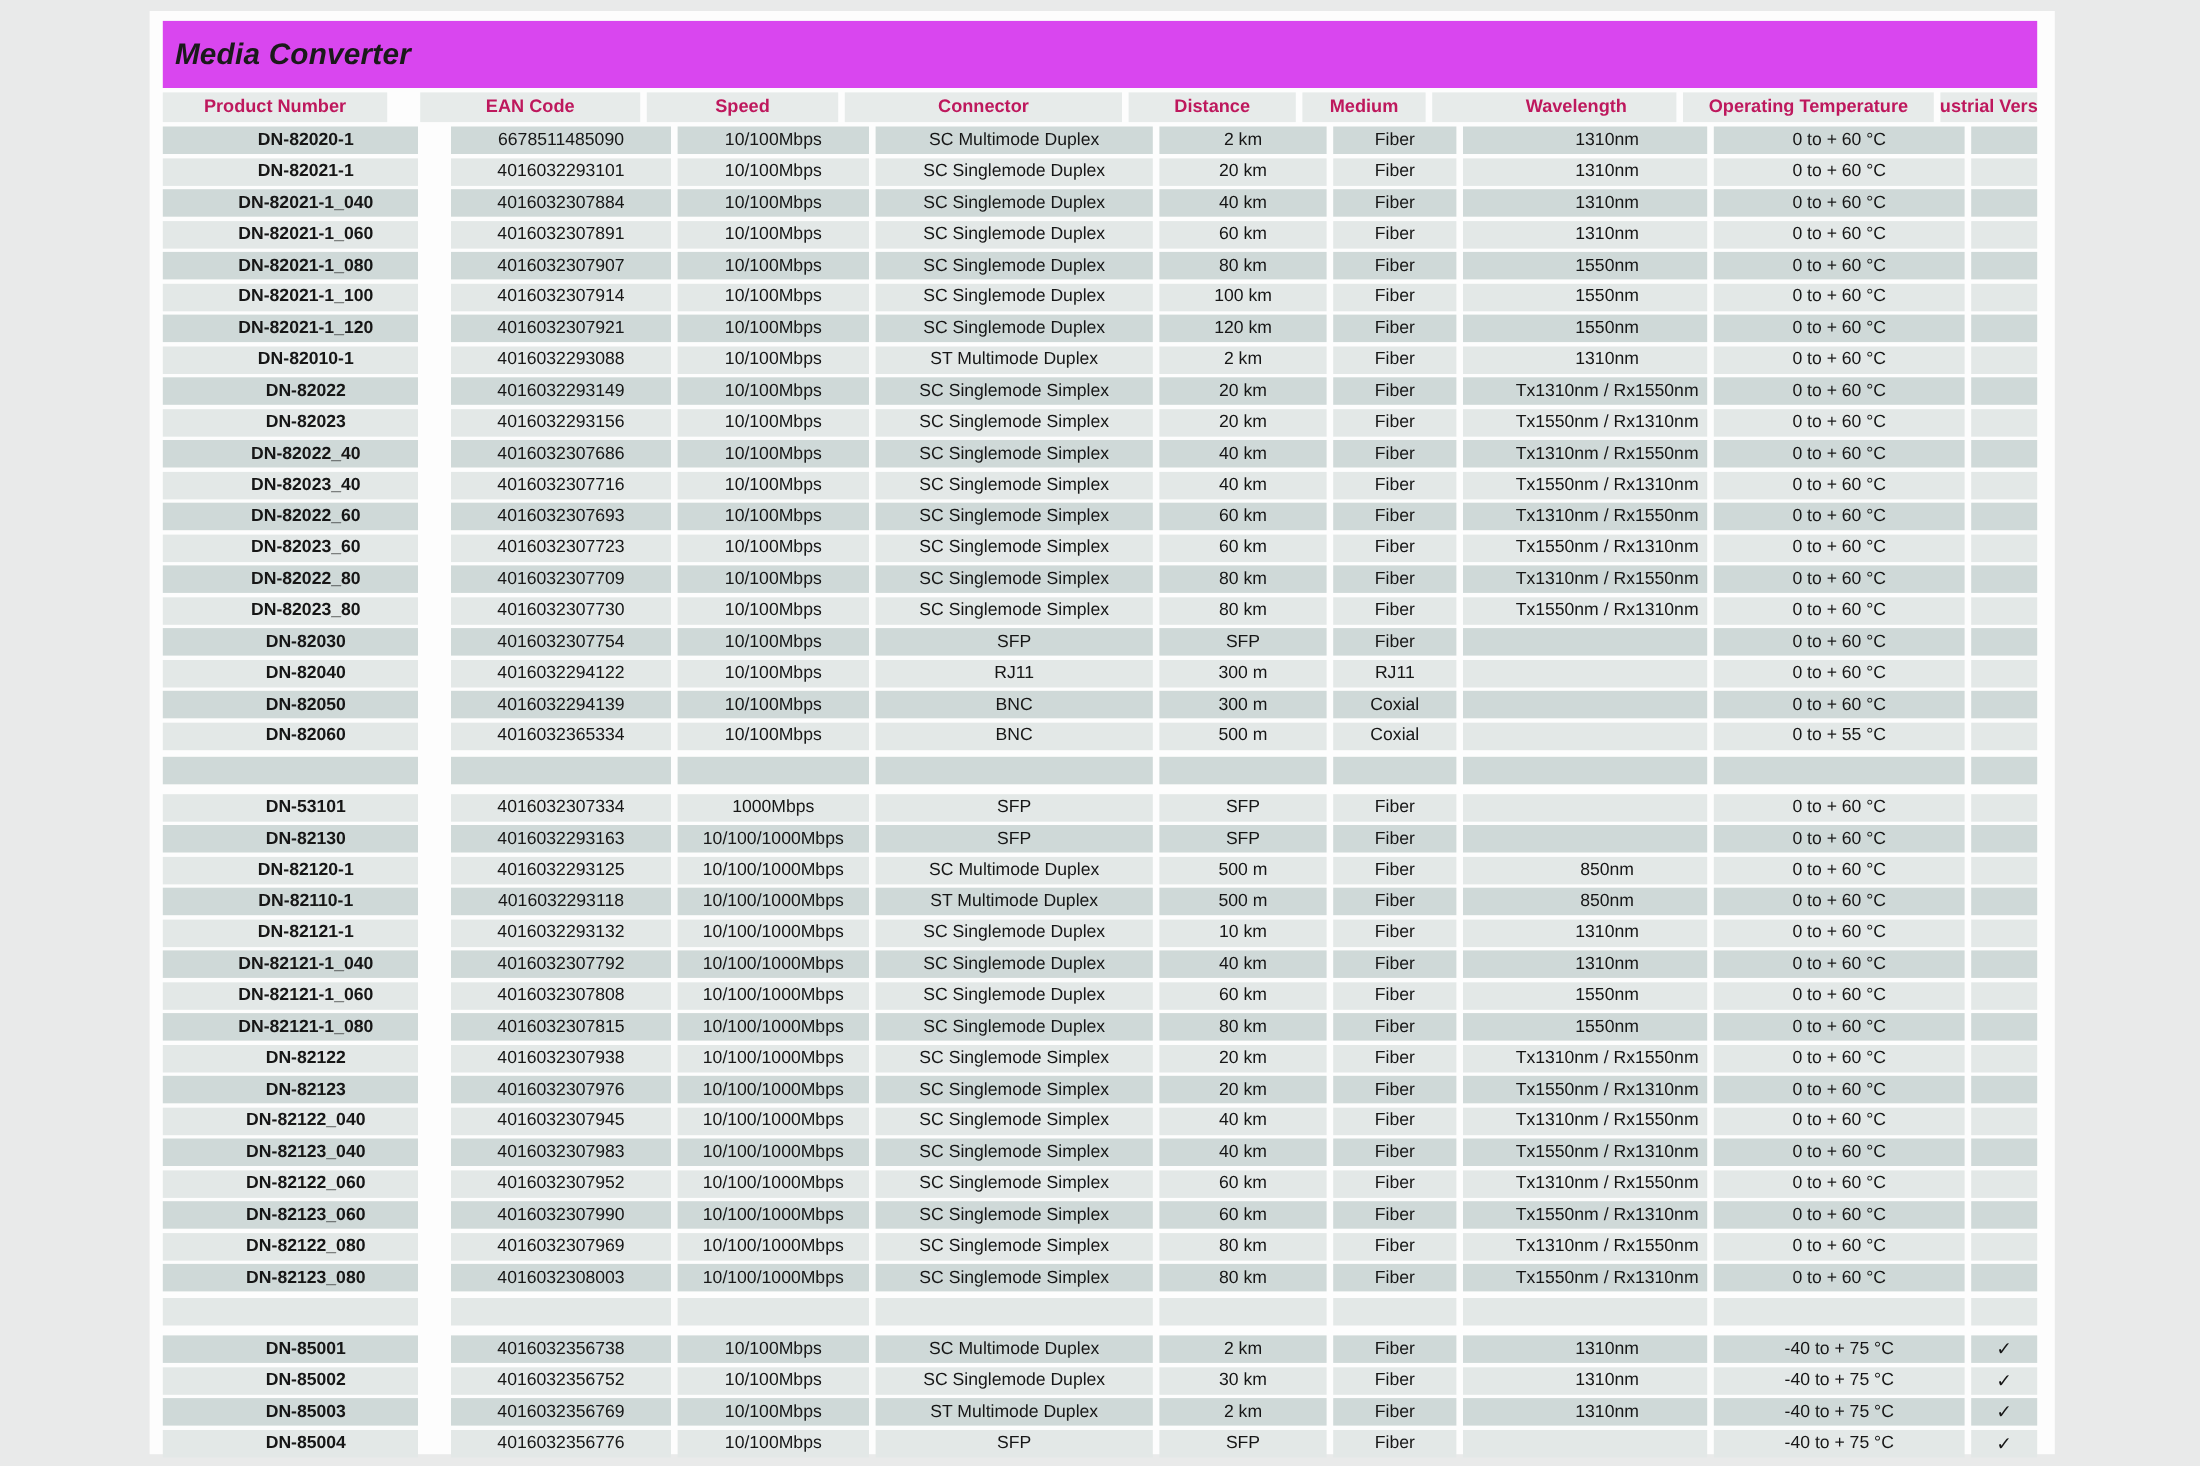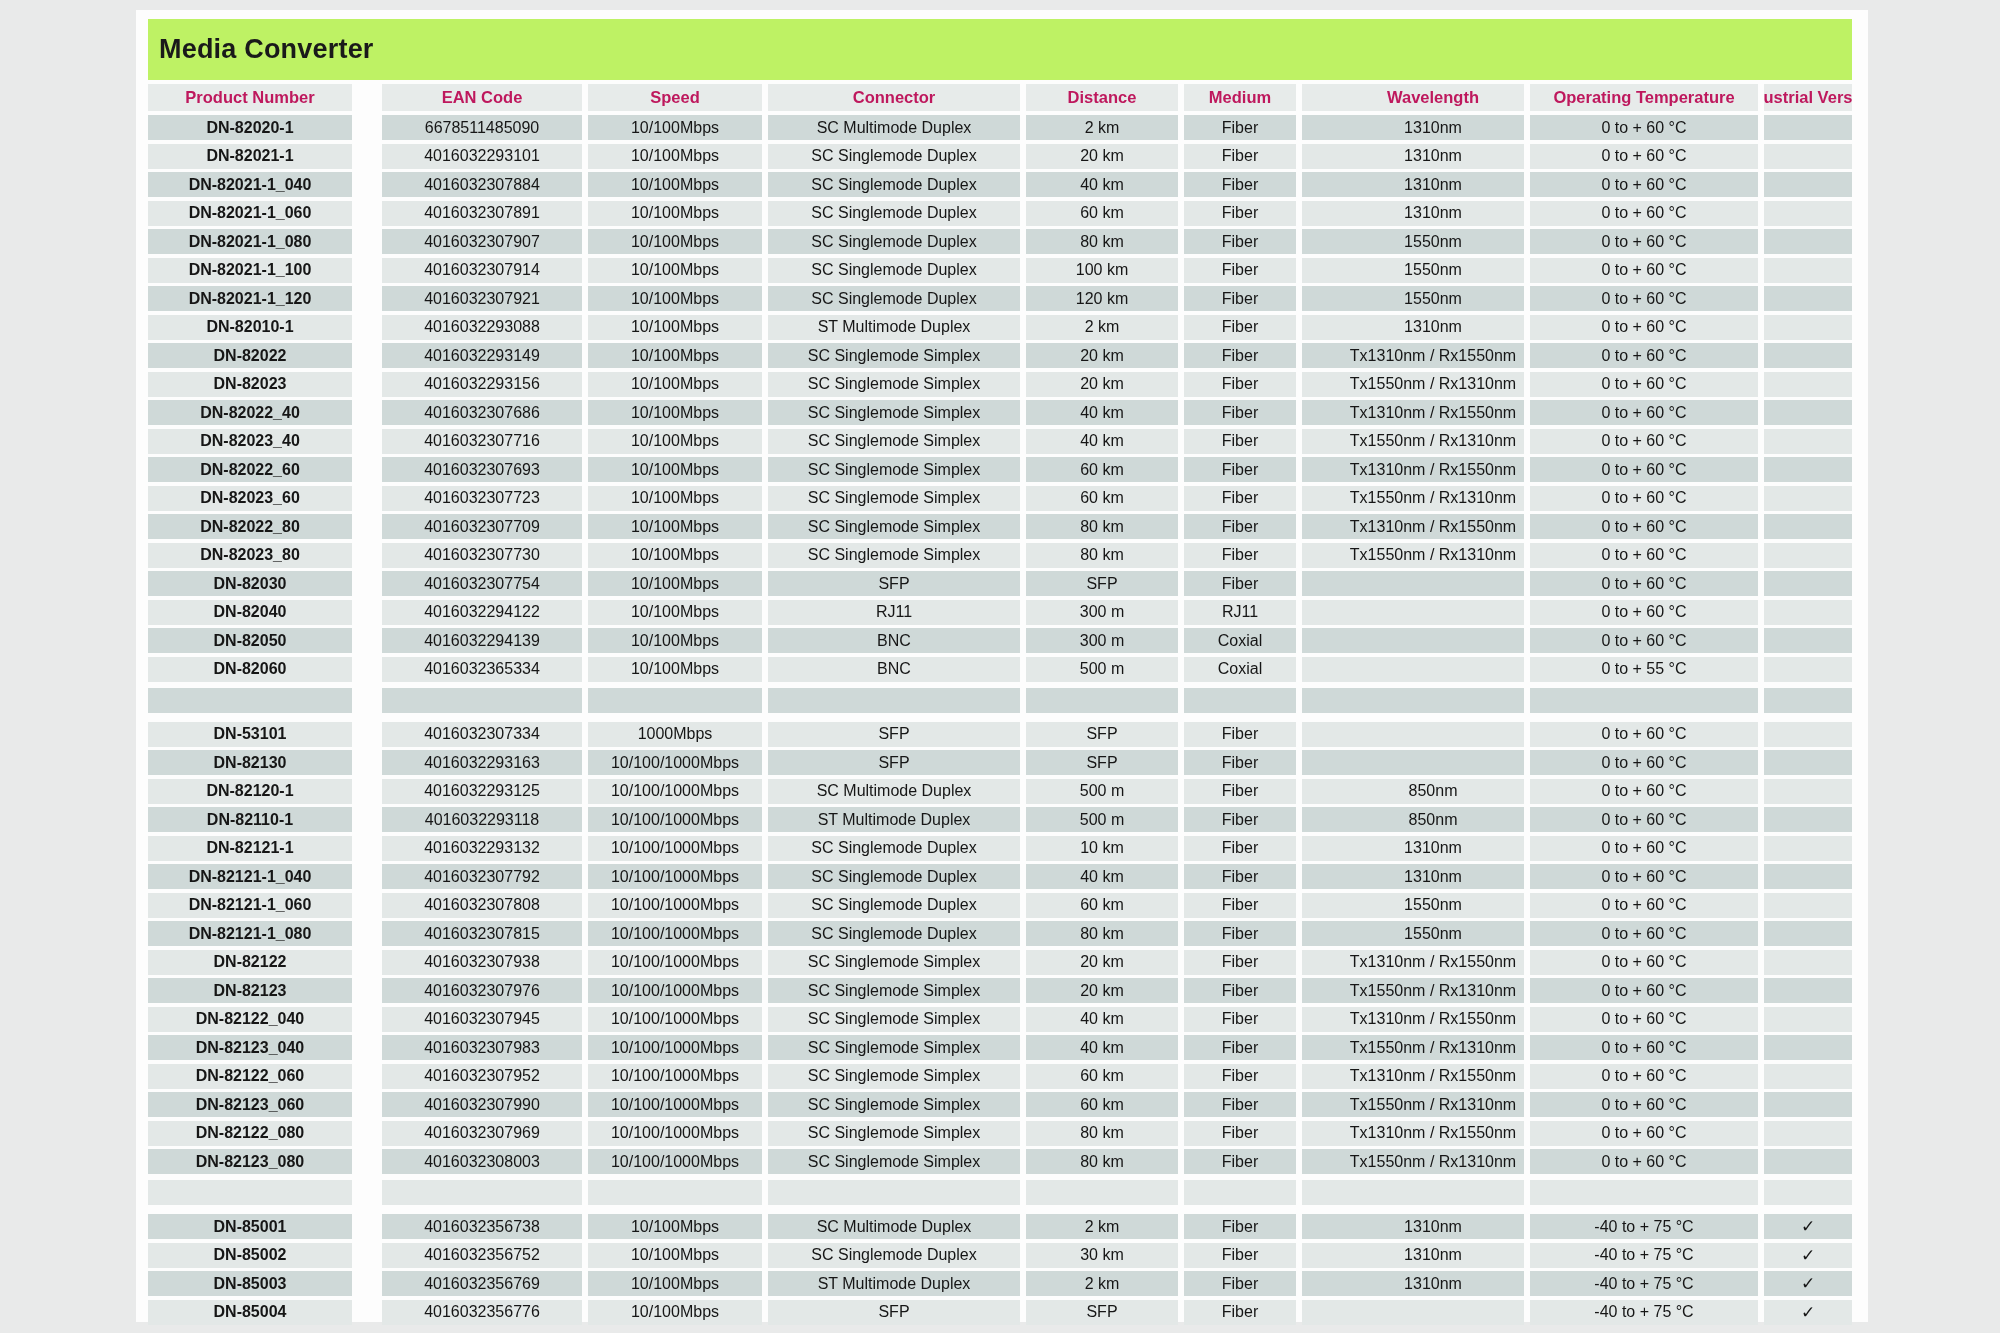--- a/index.html
+++ b/index.html
@@ -21,23 +21,24 @@
     width: 1732px;
     height: 1312px;
     background: #fdfdfd;
   }
   .titlebar {
     position: absolute;
     left: 12px;
     top: 9px;
     width: 1704px;
     height: 61px;
-    background: #bef264;
+    background: #d946ef;
     display: flex;
     align-items: center;
+    font-style: italic;
   }
   .title-text {
     font-size: 27px;
     font-weight: bold;
     color: #1a1a1a;
     padding-left: 11px;
     letter-spacing: 0.2px;
   }
   .tablewrap {
     position: absolute;
@@ -73,21 +74,21 @@
   .c7 { flex: 0 0 228px; }
   .c8 { flex: 1 1 auto; }
   .dark  .cell { background: #cfd9d8; }
   .light .cell { background: #e3e8e7; }
   .header .cell {
     background: #e7ebea;
     font-weight: bold;
     font-size: 16.5px;
     color: #be185d;
   }
-  .row:not(.header) .cell.c0 { font-weight: bold; }
+  .row:not(.header) .cell.c0 { font-weight: bold; padding-left: 28px; }
   .row:not(.header) .cell.c8 { font-size: 17px; }
 </style>
 </head>
 <body>
 
 <div class="card">
   <div class="titlebar">
     <span class="title-text">Media Converter</span>
   </div>
   <div class="tablewrap">

